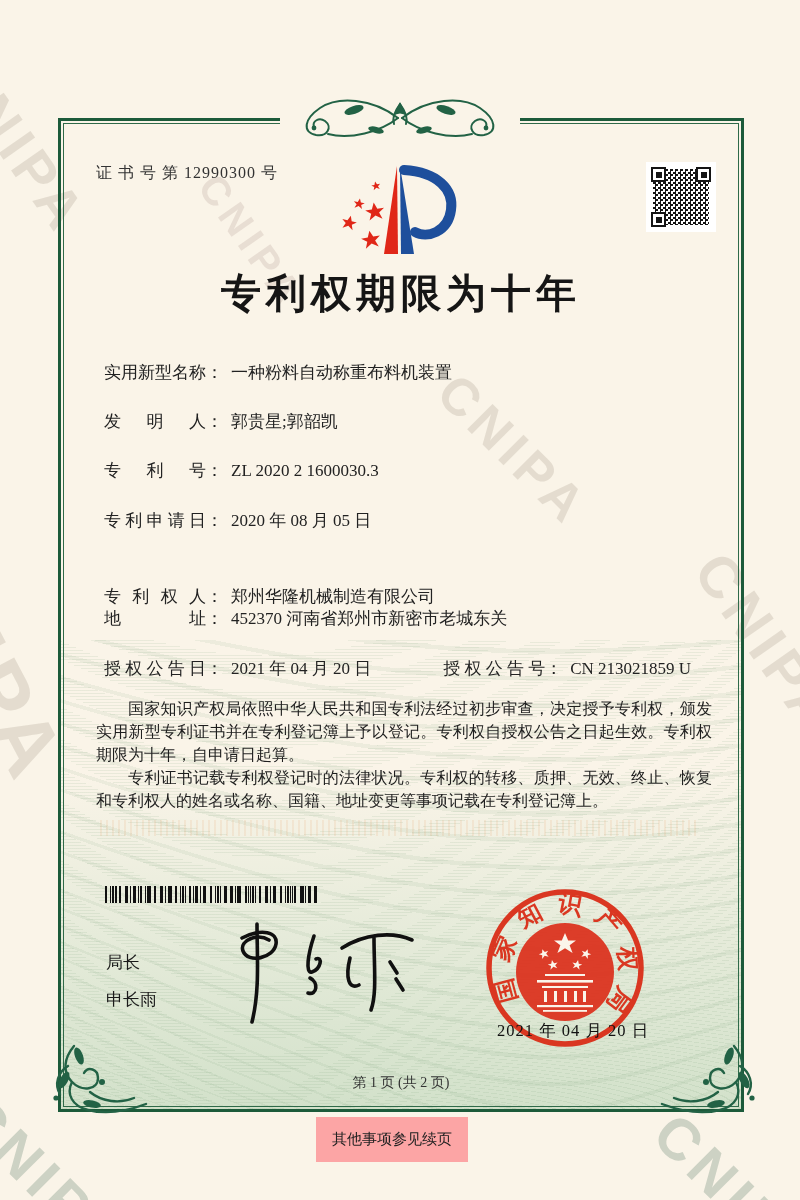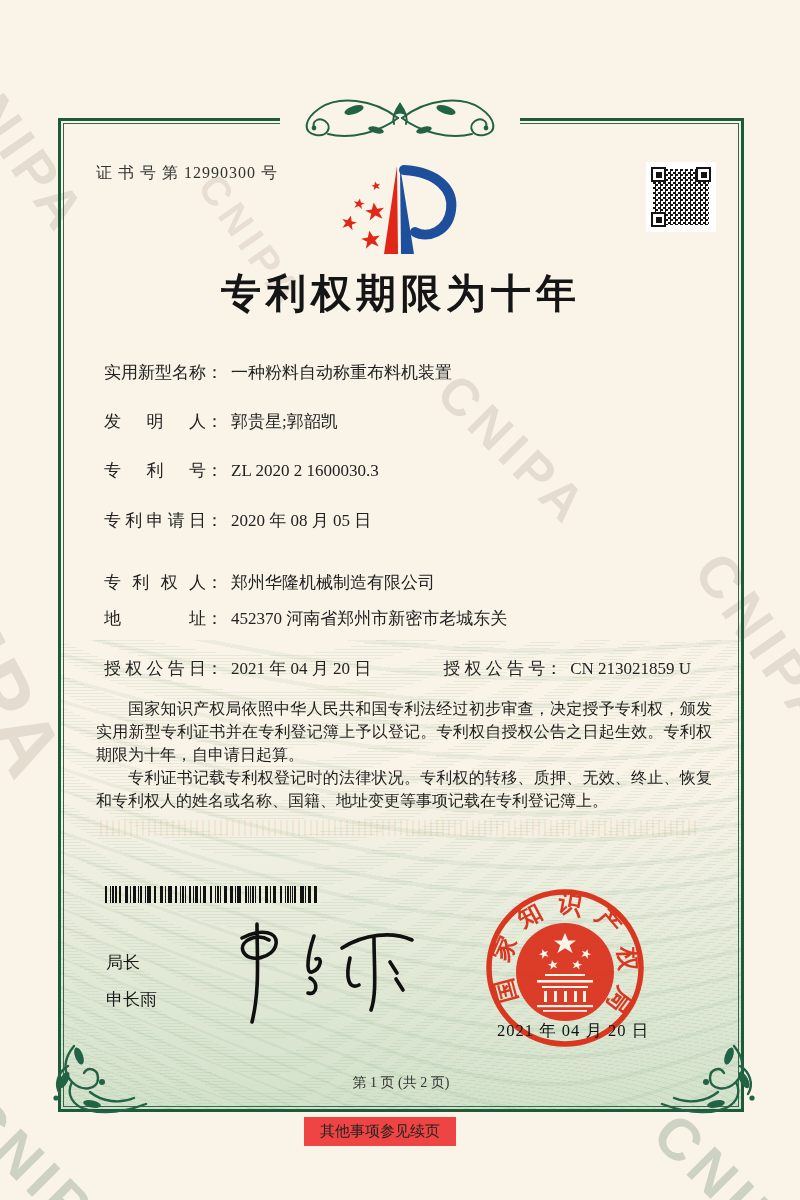--- a/index.html
+++ b/index.html
@@ -75,22 +75,22 @@
       repeating-linear-gradient(90deg,#111 0 1px,transparent 1px 5px),
       repeating-linear-gradient(90deg,#111 0 1px,transparent 1px 11px);
   }
   .sig-title{position:absolute;z-index:5;left:106px;top:951px;font-size:17px;font-family:"Liberation Sans",sans-serif;color:#1a1a1a;}
   .sig-name{position:absolute;z-index:5;left:106px;top:988px;font-size:17px;font-family:"Liberation Sans",sans-serif;color:#1a1a1a;}
   .sig-script{position:absolute;z-index:6;left:222px;top:916px;}
   .seal{position:absolute;z-index:5;left:465px;top:868px;opacity:.95;}
   .seal-date{position:absolute;z-index:6;left:497px;top:1020px;font-size:16.5px;letter-spacing:1px;color:#111;}
   .page-ind{position:absolute;z-index:5;left:58px;top:1074px;width:686px;text-align:center;font-size:14px;color:#333;}
   .cont-note{
-    position:absolute;z-index:5;left:380px;top:1117px;transform:translateX(-50%);
-    background:#ef4444;padding:5px 16px;font-size:15px;color:#222;white-space:nowrap;
+    position:absolute;z-index:5;left:392px;top:1117px;transform:translateX(-50%);
+    background:#fca5a5;padding:13px 16px;font-size:15px;color:#222;white-space:nowrap;
   }
 </style>
 </head>
 <body>
 
 <span class="wm wm1">CNIPA</span>
 <span class="wm wm2">CNIPA</span>
 <span class="wm wm3">CNIPA</span>
 <span class="wm wm4">CNIPA</span>
 <span class="wm wm5">CNIPA</span>
@@ -187,21 +187,21 @@
 </div>
 <div class="f-row" style="top:411px">
   <span class="f-label">发明人</span><span class="f-colon">：</span><span class="f-value">郭贵星;郭韶凯</span>
 </div>
 <div class="f-row" style="top:460px">
   <span class="f-label">专利号</span><span class="f-colon">：</span><span class="f-value">ZL 2020 2 1600030.3</span>
 </div>
 <div class="f-row" style="top:510px">
   <span class="f-label">专利申请日</span><span class="f-colon">：</span><span class="f-value">2020 年 08 月 05 日</span>
 </div>
-<div class="f-row" style="top:572px">
+<div class="f-row" style="top:586px">
   <span class="f-label">专利权人</span><span class="f-colon">：</span><span class="f-value">郑州华隆机械制造有限公司</span>
 </div>
 <div class="f-row" style="top:608px">
   <span class="f-label">地址</span><span class="f-colon">：</span><span class="f-value">452370 河南省郑州市新密市老城东关</span>
 </div>
 <div class="f-row" style="top:658px">
   <span class="f-label">授权公告日</span><span class="f-colon">：</span><span class="f-value">2021 年 04 月 20 日</span><span class="f-pair2"><span class="f-label">授权公告号</span><span class="f-colon">：</span><span class="f-value">CN 213021859 U</span></span>
 </div>
 
 <div class="body-text">

